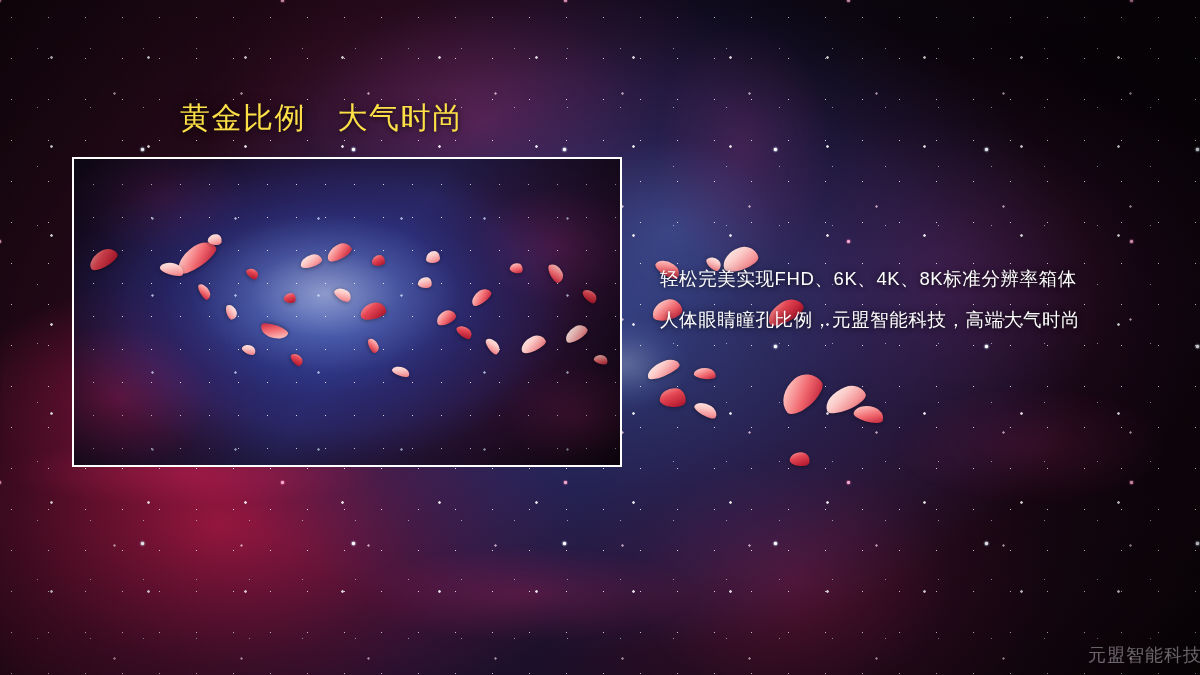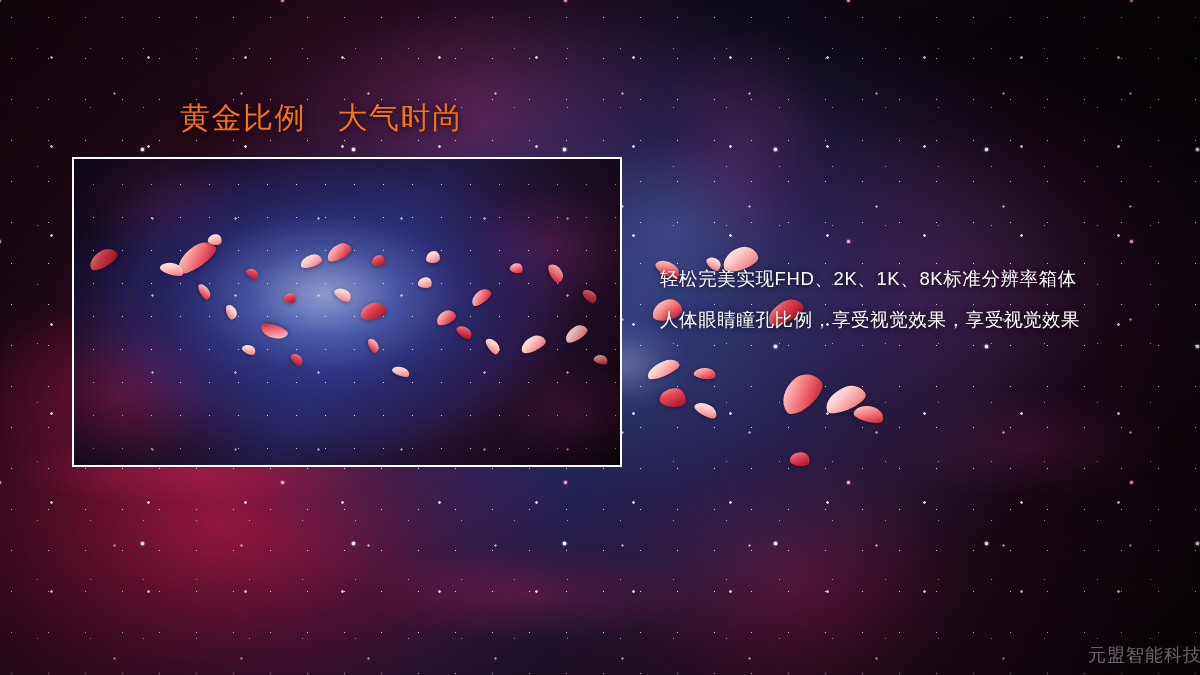--- a/index.html
+++ b/index.html
@@ -93,21 +93,21 @@
       radial-gradient(ellipse 78% 82% at 46% 50%, rgba(0,0,0,0) 46%, rgba(0,0,0,0.30) 78%, rgba(0,0,0,0.62) 100%);
   }
 
   
   #title {
     position: absolute;
     left: 180px;
     top: 100px;
     font-size: 30px;
     line-height: 1.22;
-    color: #f97316;
+    color: #fde047;
     letter-spacing: 1.5px;
     white-space: pre;
     text-shadow: 0 1px 5px rgba(0,0,0,0.60), 0 0 14px rgba(0,0,0,0.35);
   }
 
   
   #photo-frame {
     position: absolute;
     left: 72px;
     top: 157px;
@@ -266,19 +266,19 @@
       <div class="petal deep" style="left: 660px; top: 388px; width: 26px; height: 19px; transform: rotate(6deg);"></div>
       <div class="petal pale" style="left: 694px; top: 404px; width: 24px; height: 12px; transform: rotate(30deg);"></div>
       <div class="petal" style="left: 778px; top: 378px; width: 46px; height: 30px; transform: rotate(-40deg);"></div>
       <div class="petal pale" style="left: 824px; top: 388px; width: 42px; height: 22px; transform: rotate(-22deg);"></div>
       <div class="petal" style="left: 854px; top: 406px; width: 30px; height: 16px; transform: rotate(16deg);"></div>
       <div class="petal deep" style="left: 790px; top: 452px; width: 20px; height: 14px; transform: rotate(10deg);"></div>
       <div class="petal pale" style="left: 706px; top: 258px; width: 16px; height: 11px; transform: rotate(46deg);"></div>
     </div>
 
   <div id="body-text">
-    <div class="body-line">轻松完美实现FHD、2K、1K、8K标准分辨率箱体</div>
-    <div class="body-line">人体眼睛瞳孔比例，享受视觉效果，享受视觉效果</div>
+    <div class="body-line">轻松完美实现FHD、6K、4K、8K标准分辨率箱体</div>
+    <div class="body-line">人体眼睛瞳孔比例，元盟智能科技，高端大气时尚</div>
   </div>
 
   <div id="watermark">元盟智能科技</div>
 
 </div>
 
 </body></html>

